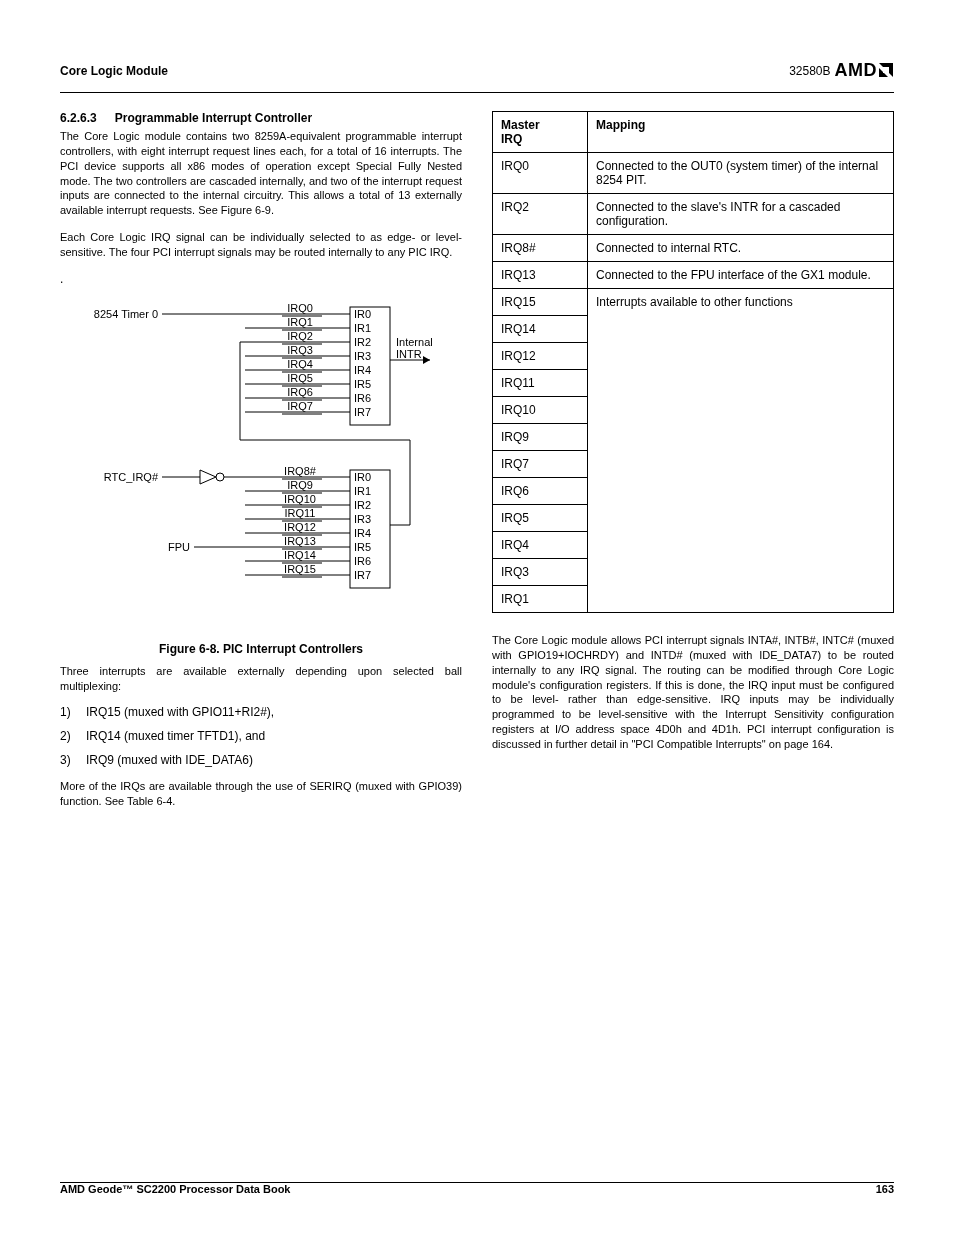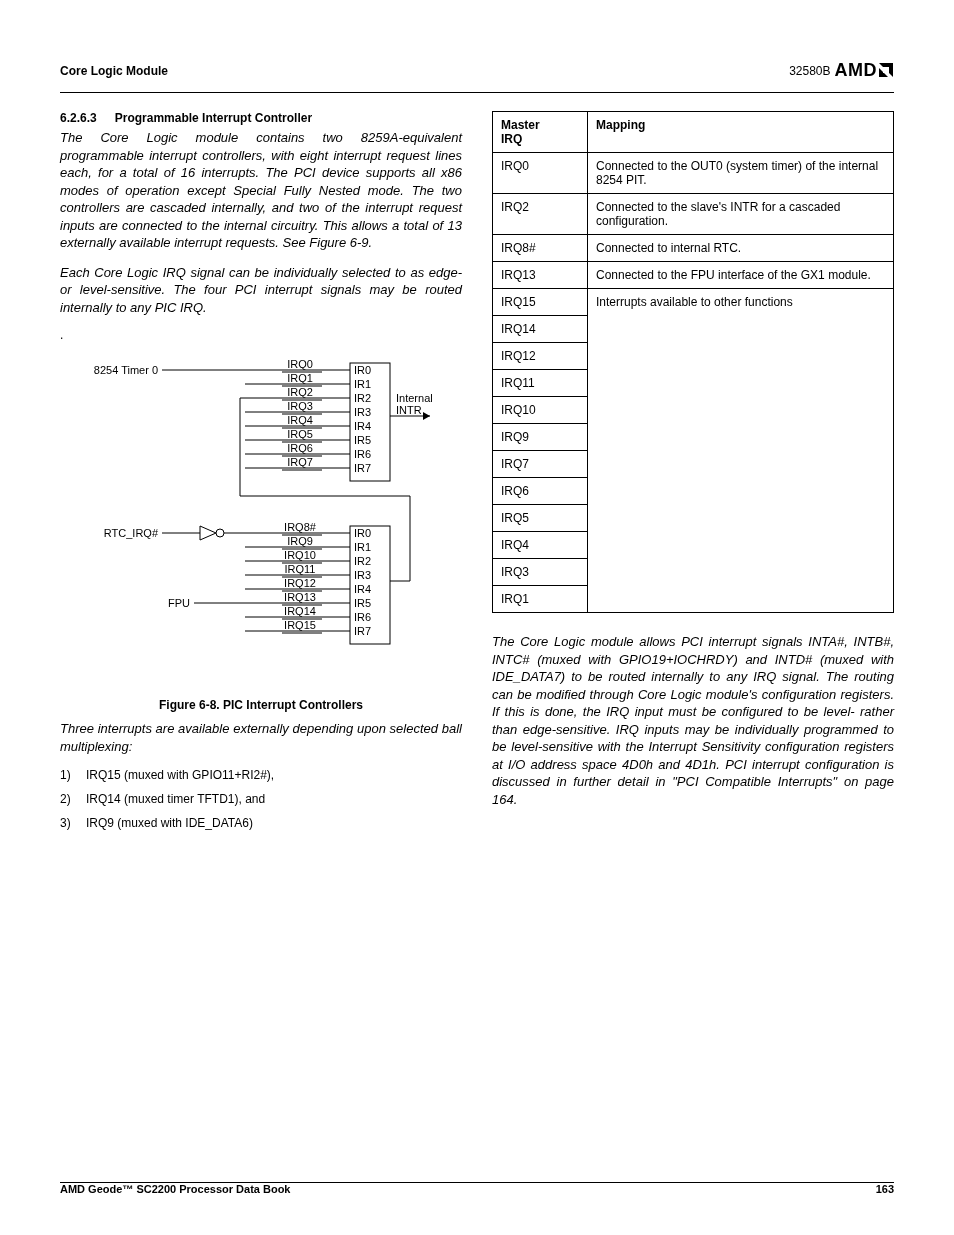--- a/index.html
+++ b/index.html
@@ -29,25 +29,24 @@
   .logo { font-weight: bold; font-size: 18px; letter-spacing: 0.5px; font-family: Arial, sans-serif; }
   .logo svg { vertical-align: -2px; }
   .columns {
     display: flex;
     gap: 30px;
   }
   .col { flex: 1; }
   .sect-title { font-size: 12px; font-weight: bold; margin-bottom: 4px; }
   .sect-num { display: inline-block; margin-right: 18px; }
   p.body {
-    font-size: 13px;
+    font-size: 11px;
     line-height: 1.35;
     text-align: justify;
     margin: 0 0 12px 0;
-    font-style: italic;
   }
   .fig-caption, .tbl-caption {
     font-size: 12px;
     font-weight: bold;
     text-align: center;
     margin: 18px 0 8px 0;
   }
   .tbl-caption { margin-top: 0; margin-bottom: 6px; }
   .ol-list { font-size: 12px; margin: 0 0 12px 0; padding-left: 0; list-style: none; }
   .ol-list li { margin-bottom: 10px; }
@@ -207,20 +206,21 @@
       </svg>
 
       <div class="fig-caption">Figure 6-8.  PIC Interrupt Controllers</div>
 
       <p class="body">Three interrupts are available externally depending upon selected ball multiplexing:</p>
       <ul class="ol-list">
         <li><span class="ol-num">1)</span><span>IRQ15 (muxed with GPIO11+RI2#),</span></li>
         <li><span class="ol-num">2)</span><span>IRQ14 (muxed timer TFTD1), and</span></li>
         <li><span class="ol-num">3)</span><span>IRQ9 (muxed with IDE_DATA6)</span></li>
       </ul>
+      <p class="body">More of the IRQs are available through the use of SERIRQ (muxed with GPIO39) function. See Table 6-4.</p>
     </div>
 
     <div class="col">
       <table class="pic-map">
         <thead>
           <tr>
             <th style="width:78px"><span>Master<br>IRQ</span></th>
             <th>Mapping</th>
           </tr>
         </thead>

